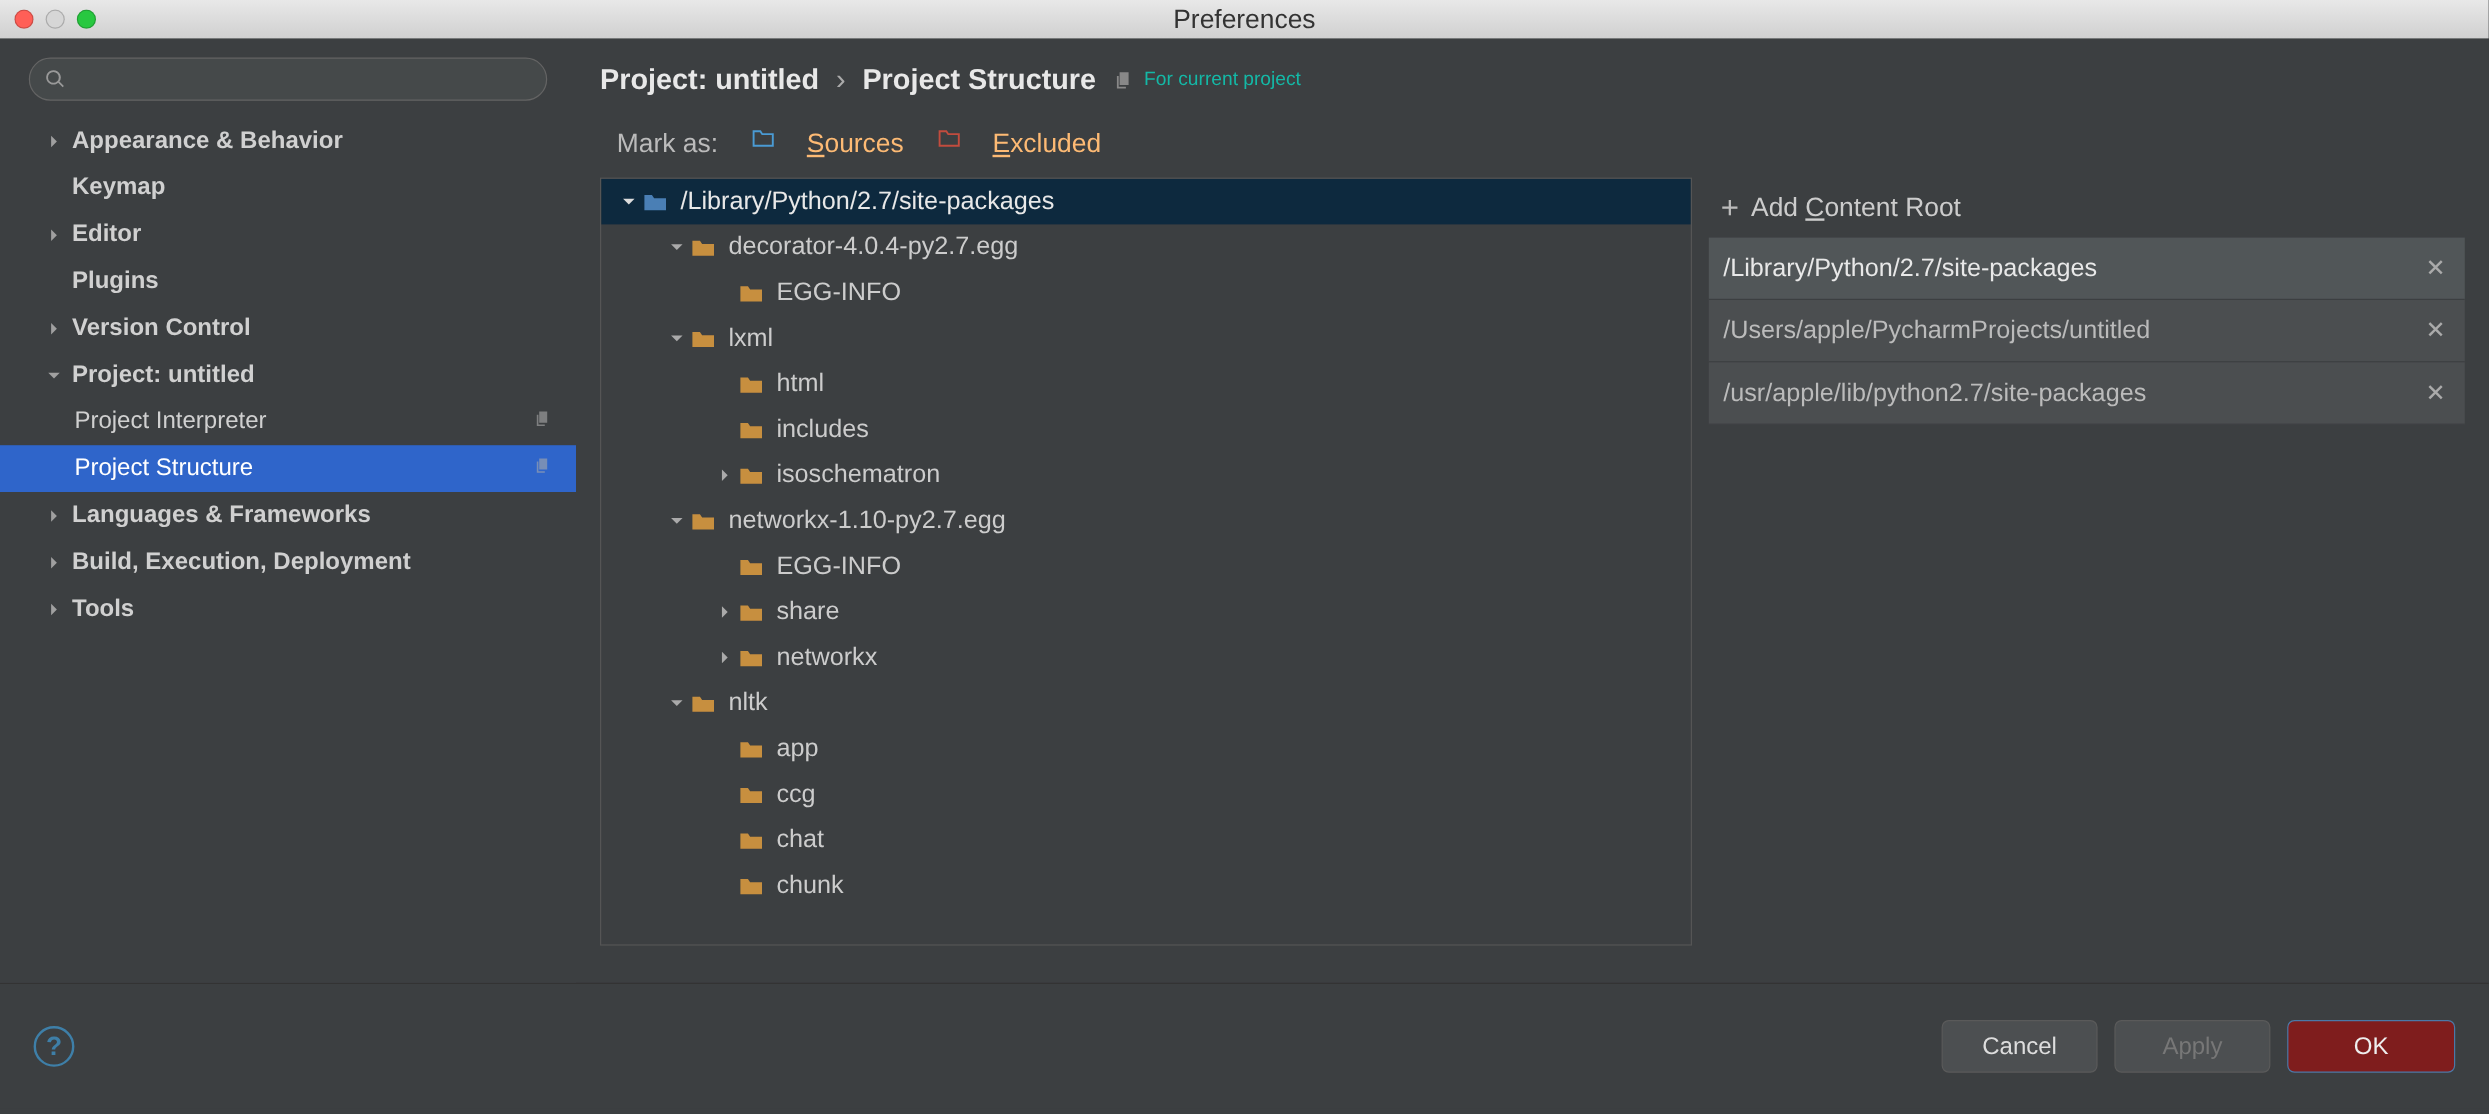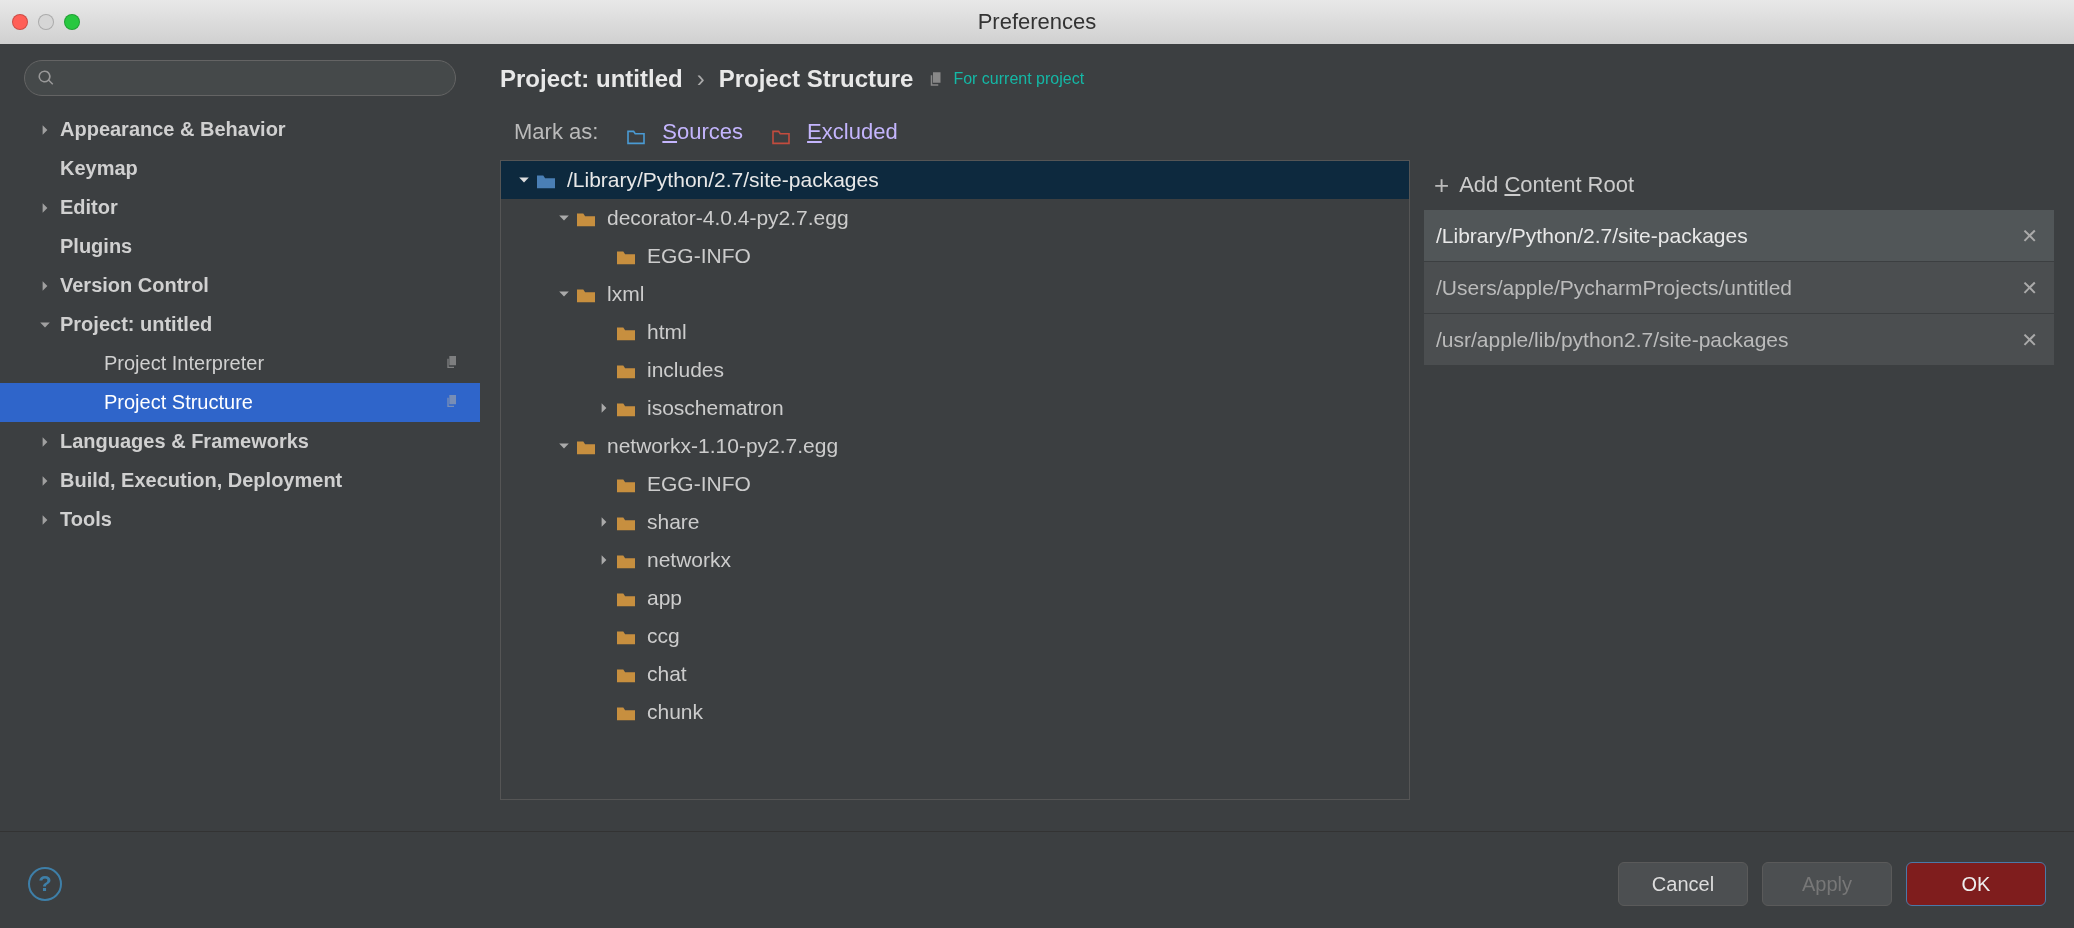--- a/index.html
+++ b/index.html
@@ -6,21 +6,21 @@
 body {
   font-family: -apple-system, "Helvetica Neue", Arial, sans-serif;
   background: #3c3f41;
   color: #bbbbbb;
   width: 2074px;
   height: 928px;
   overflow: hidden;
   font-size: 20px;
 }
 .titlebar {
-  height: 44px;
+  height: 32px;
   background: linear-gradient(#e8e8e8, #d0d0d0);
   display: flex;
   align-items: center;
   padding: 0 12px;
   position: relative;
 }
 .traffic-lights { display: flex; gap: 10px; }
 .traffic-light {
   width: 16px; height: 16px; border-radius: 50%;
   border: 1px solid rgba(0,0,0,0.2);
@@ -59,21 +59,21 @@
 }
 .tree-list { flex: 1; overflow-y: auto; }
 .tree-row {
   display: flex; align-items: center;
   height: 39px;
   padding-left: 36px;
   color: #d0d0d0;
   cursor: pointer;
   font-weight: bold;
 }
-.tree-row.child { padding-left: 80px; font-weight: normal; }
+.tree-row.child { padding-left: 38px; font-weight: normal; }
 .tree-row .disclosure {
   width: 18px; height: 18px; margin-right: 6px;
   display: inline-flex; align-items: center; justify-content: center;
 }
 .tree-row.selected {
   background: #2f65ca;
   color: #fff;
 }
 .tree-row .trailing-icon {
   margin-left: auto; margin-right: 20px;
@@ -96,22 +96,22 @@
 .breadcrumb .crumb-sub { color: #e8e8e8; font-weight: bold; }
 .breadcrumb .crumb-hint { color: #14b8a6; font-size: 16px; display: flex; align-items: center; gap: 8px;}
 .copy-icon { width: 18px; height: 18px; fill: #888; }
 
 .mark-row {
   display: flex; align-items: center; gap: 28px;
   height: 56px; padding-left: 14px;
   font-size: 22px;
 }
 .mark-btn {
-  display: inline-flex; align-items: flex-end; gap: 16px;
-  color: #c4b5fd;
+  display: inline-flex; align-items: flex-start; gap: 26px;
+  color: #fdba74;
 }
 .mark-btn .u { text-decoration: underline; }
 .folder-icon-src { fill: #4a9bd4; stroke: #4a9bd4; }
 .folder-icon-exc { fill: #c24c3e; stroke: #c24c3e; }
 .folder-mini { width: 20px; height: 16px; }
 
 .content-row { display: flex; gap: 14px; flex: 1; min-height: 0; }
 .dir-tree {
   flex: 1;
   background: #3c3f41;
@@ -432,20 +432,32 @@
               <svg viewBox="0 0 10 10">
                 <path d="M3 1l4 4-4 4z"></path>
               </svg>
             </span>
             <span class="folder-ico orange"><svg viewBox="0 0 24 20">
                 <path d="M2 4h7l2 3h11v11H2z"></path>
               </svg></span>
             <span>networkx</span>
           </div>
           <div class="dir-row">
+            <span class="indent" style="width: 40px;"></span>
+            <span class="disc">
+              <svg viewBox="0 0 10 10">
+                <path d="M1 3l4 4 4-4z"></path>
+              </svg>
+            </span>
+            <span class="folder-ico orange"><svg viewBox="0 0 24 20">
+                <path d="M2 4h7l2 3h11v11H2z"></path>
+              </svg></span>
+            <span>nltk</span>
+          </div>
+          <div class="dir-row">
             <span class="indent" style="width: 80px;"></span>
             <span class="disc"></span>
             <span class="folder-ico orange"><svg viewBox="0 0 24 20">
                 <path d="M2 4h7l2 3h11v11H2z"></path>
               </svg></span>
             <span>app</span>
           </div>
           <div class="dir-row">
             <span class="indent" style="width: 80px;"></span>
             <span class="disc"></span>

